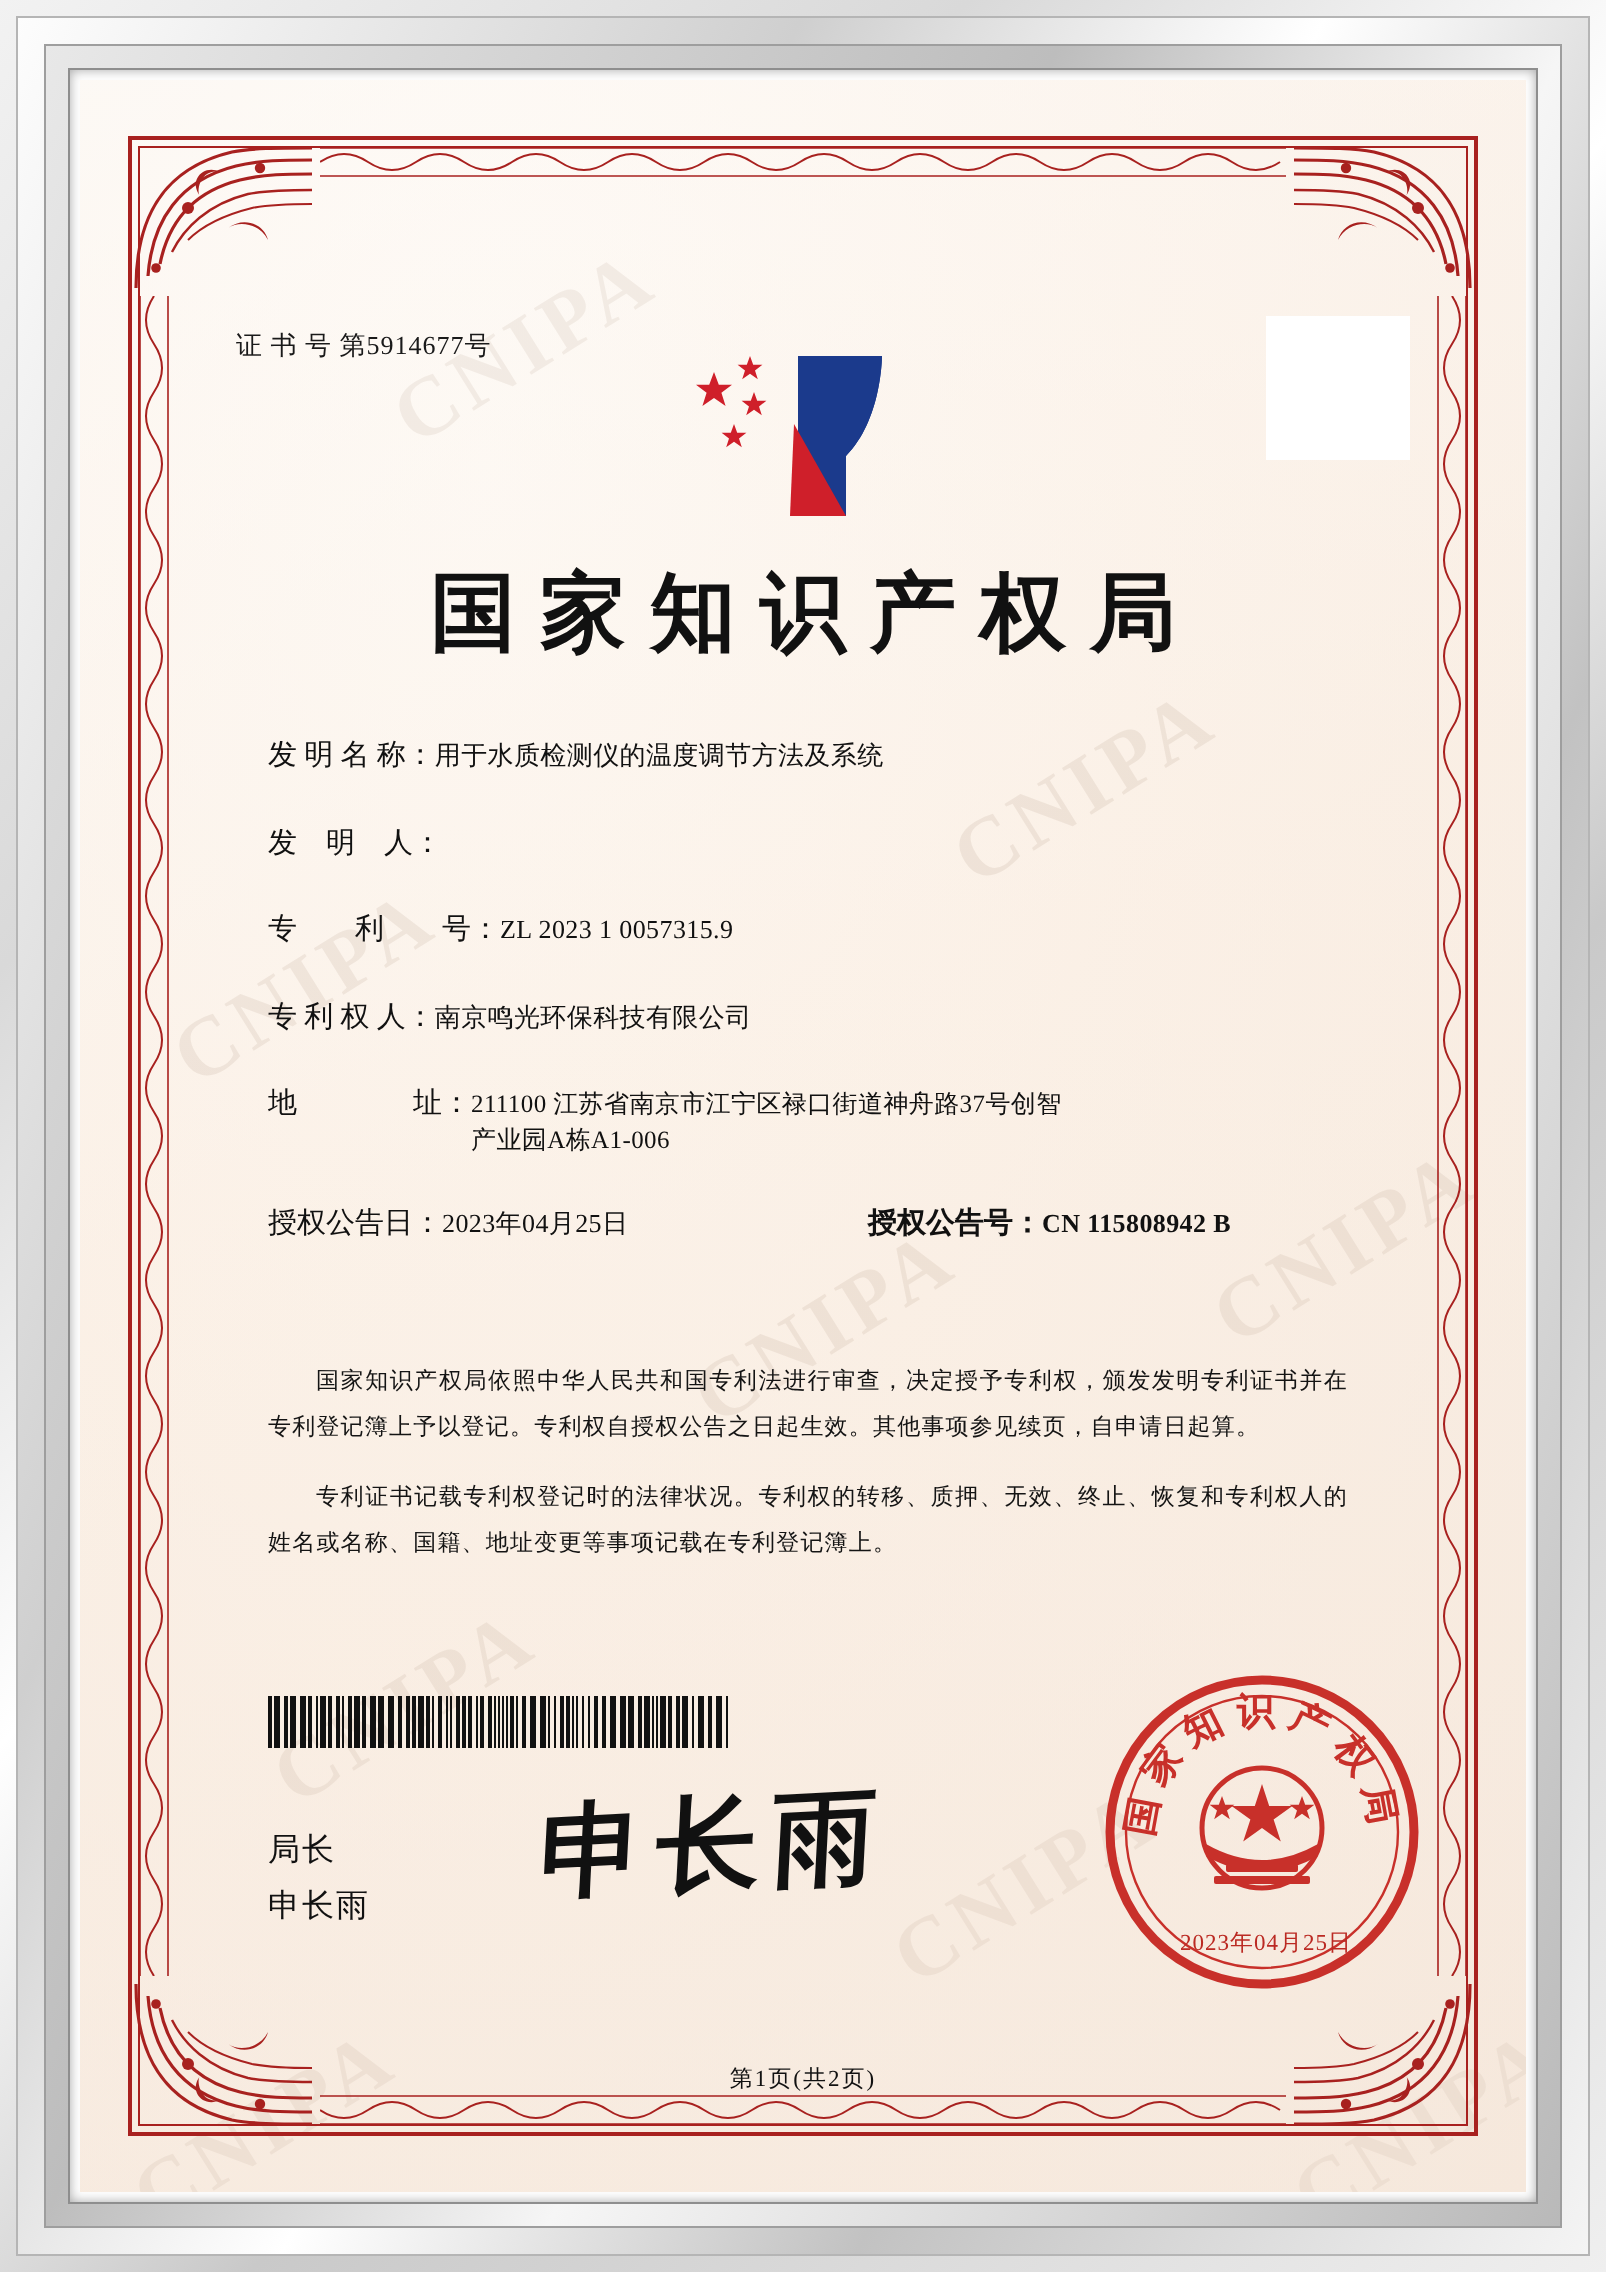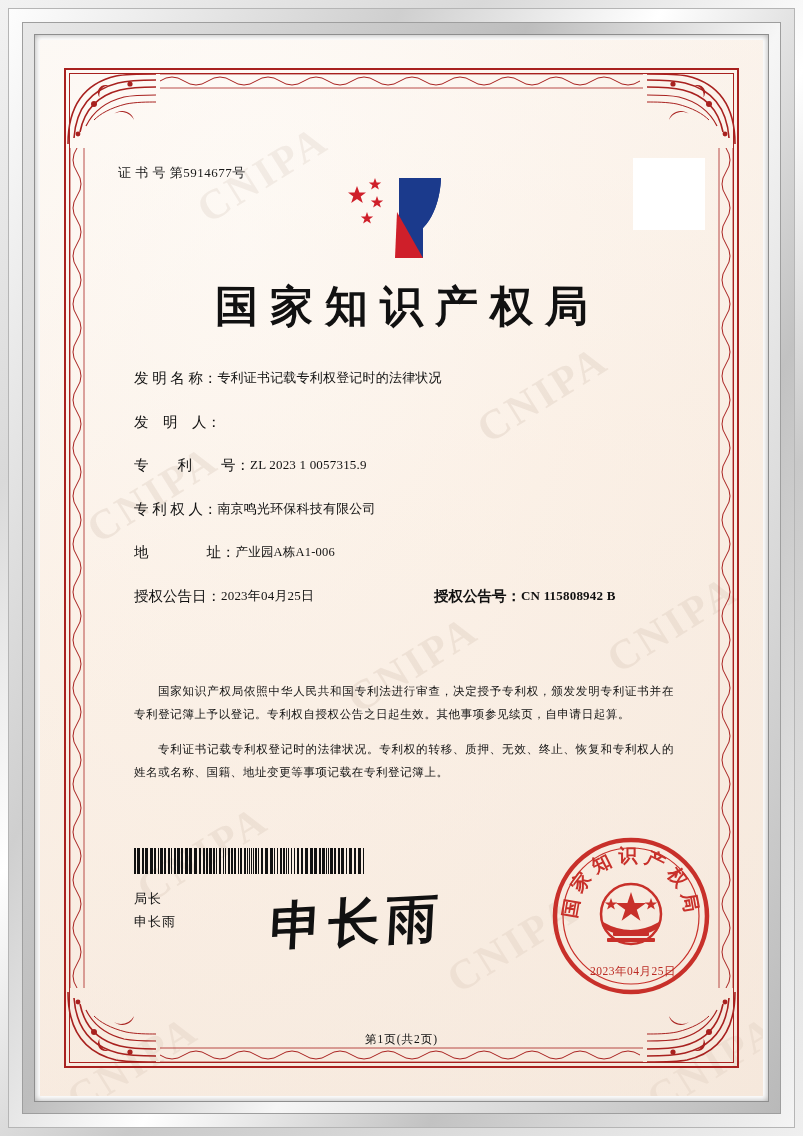--- a/index.html
+++ b/index.html
@@ -216,22 +216,22 @@
     left: 94px; top: 808px;
     width: 232px; height: 26px;
     display: flex;
     align-items: stretch;
   }
   .barcode i { display:block; background:#111; height:100%; }
 
   
   .sig-labels {
     position: absolute;
-    left: 94px; top: 848px;
-    font-size: 13px;
+    left: 94px; top: 872px;
+    font-size: 16px;
     line-height: 1.75;
     color: #111;
     letter-spacing: 1px;
   }
   .sig-script {
     position: absolute;
     left: 230px; top: 848px;
     font-size: 52px;
     color: #111;
     font-family: "Liberation Serif", serif;
@@ -403,41 +403,42 @@
       </g>
     </svg>
   </div>
 
   <div class="title">国家知识产权局</div>
 
   <div class="fields">
 
     <div class="field-row">
       <span class="field-label">发 明 名 称：</span>
-      <span class="field-value">专利证书记载专利权登记时的法律状况</span>
+      <span class="field-value">用于水质检测仪的温度调节方法及系统</span>
     </div>
 
     <div class="field-row">
       <span class="field-label">发　明　人：</span>
     </div>
 
     <div class="field-row">
       <span class="field-label">专　　利　　号：</span>
       <span class="field-value">ZL 2023 1 0057315.9</span>
     </div>
 
 
     <div class="field-row">
       <span class="field-label">专 利 权 人：</span>
       <span class="field-value">南京鸣光环保科技有限公司</span>
     </div>
 
     <div class="field-row">
       <span class="field-label">地　　　　址：</span>
       <span class="field-value small">
+        <span class="l1">211100 江苏省南京市江宁区禄口街道神舟路37号创智</span>
         <span class="l2">产业园A栋A1-006</span>
       </span>
     </div>
 
     <div class="field-row row-split">
       <span class="half-a">
         <span class="field-label">授权公告日：</span>
         <span class="field-value">2023年04月25日</span>
       </span>
       <span class="half-b">

